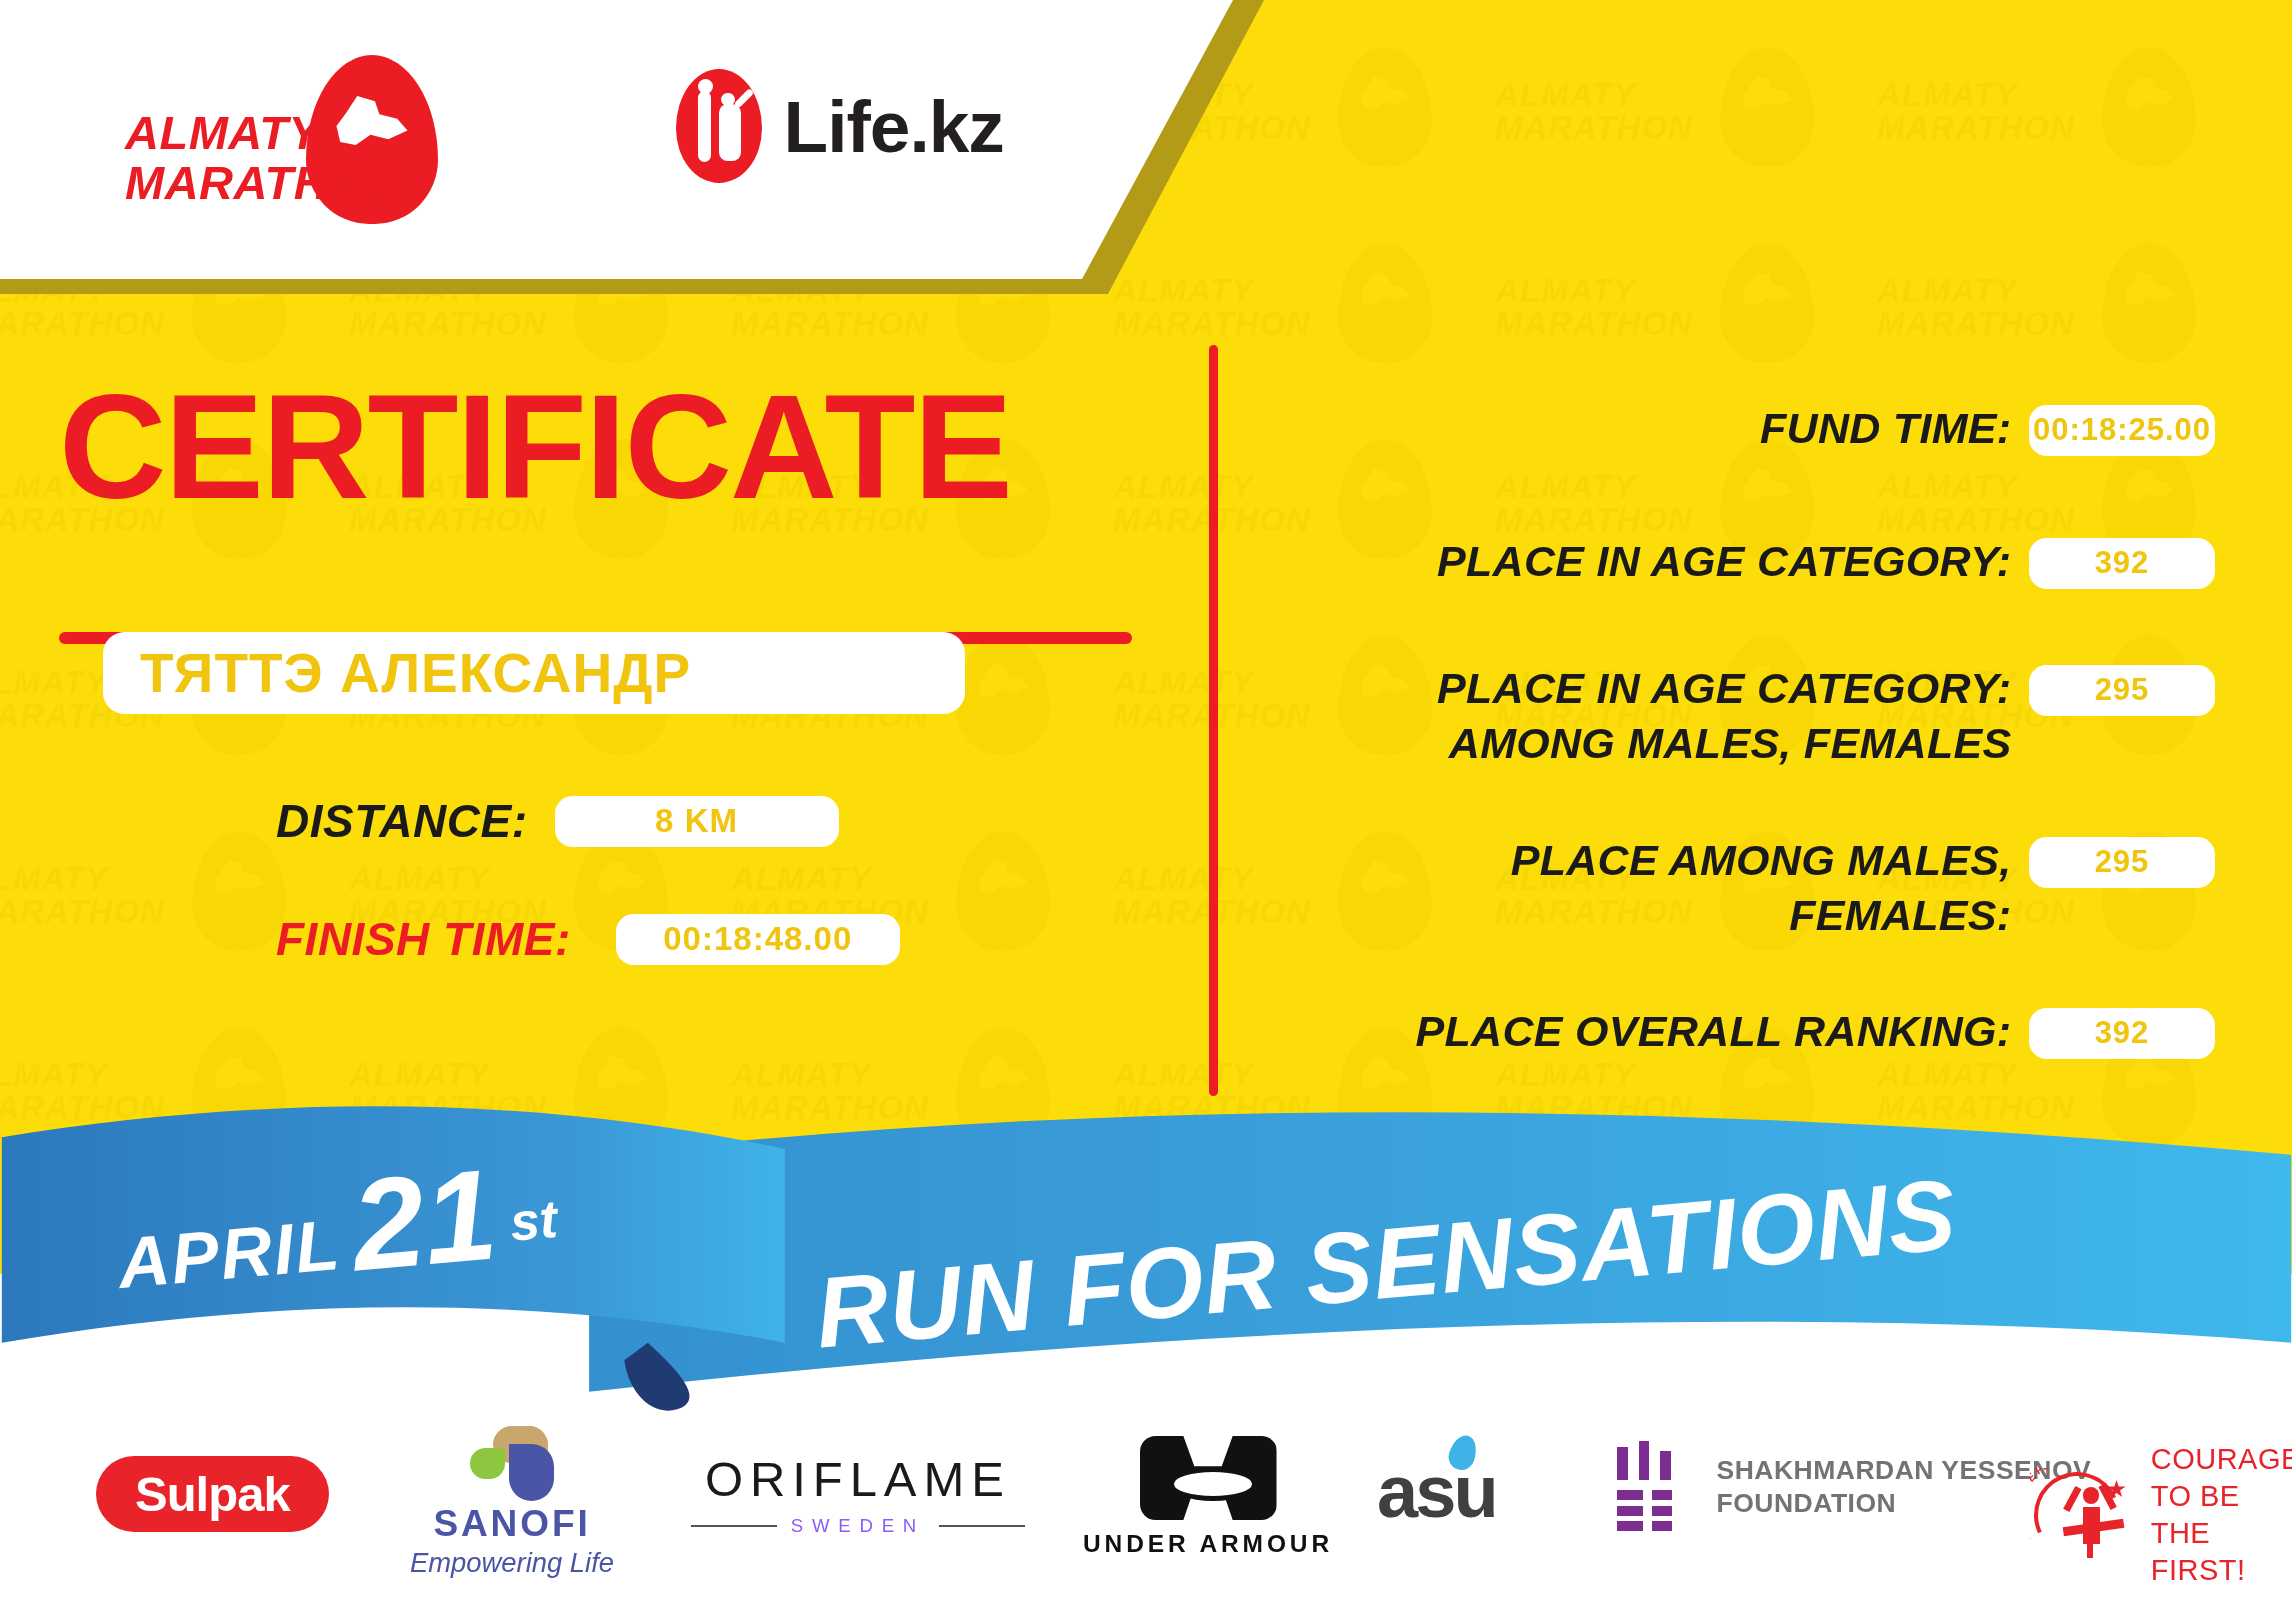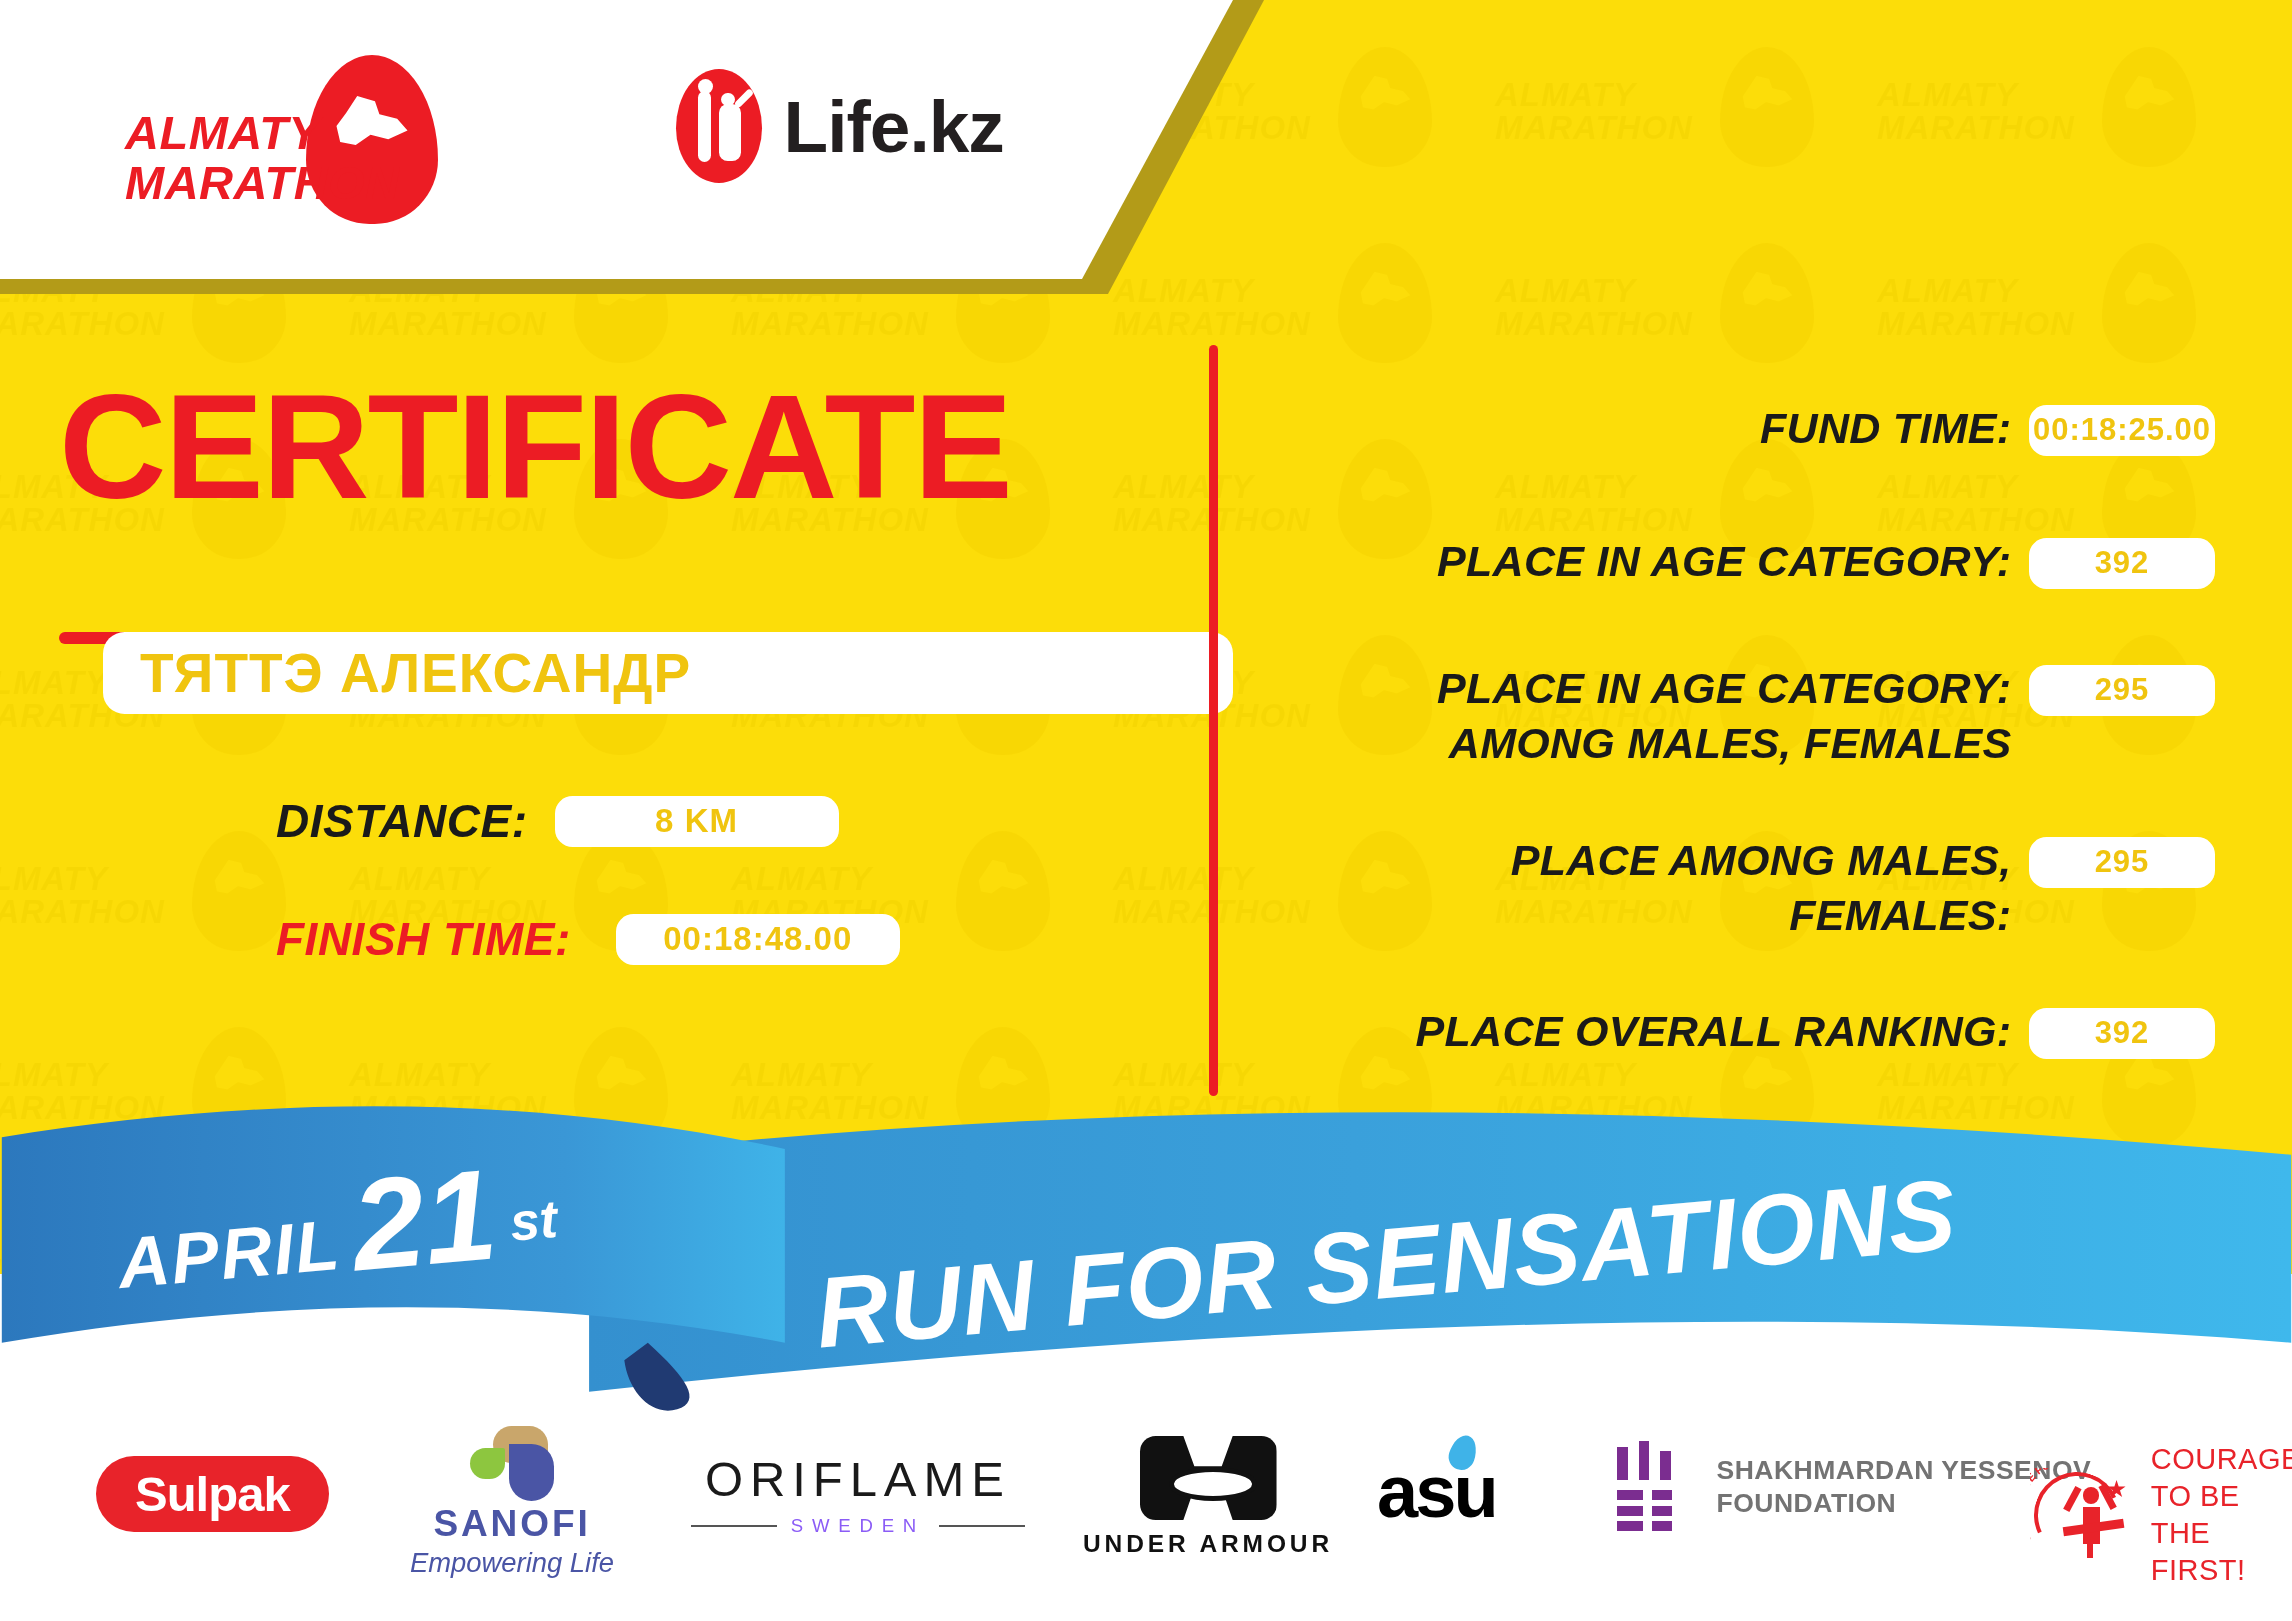--- a/index.html
+++ b/index.html
@@ -93,21 +93,21 @@
   .title-cert{
     position:absolute;left:59px;top:372px;
     font-size:149px;line-height:149px;font-weight:bold;color:#EC1C24;
     letter-spacing:-2px;
   }
   .title-rule{
     position:absolute;left:59px;top:632px;width:1073px;height:11.8px;
     background:#EC1C24;border-radius:5.9px;
   }
   .name-box{
-    position:absolute;left:103px;top:632px;width:1130px;height:82px;
+    position:absolute;left:103px;top:632px;width:862px;height:82px;
     background:#ffffff;border-radius:21.6px;display:flex;align-items:center;
   }
   .name-val{
     margin-left:37px;color:#F0C40F;font-size:55px;font-weight:bold;
     letter-spacing:1px;white-space:nowrap;
   }
 
   .row-left{position:absolute;display:flex;align-items:center;}
   .row-left .lbl{
     font-size:46px;font-weight:bold;font-style:italic;color:#1A1A1A;
@@ -212,21 +212,21 @@
   }
   .ua-mark .ue{
     position:absolute;left:29px;top:31px;width:78px;height:23.5px;
     border:5.9px solid #111;border-radius:50%;background:#fff;
   }
   .ua-name{color:#111;font-size:24.5px;font-weight:bold;letter-spacing:3.9px;margin-top:9.8px;}
 
   
   #sp-asu{left:1377px;top:1449px;}
   .asu-wrap{position:relative;}
-  .asu-txt{color:#000000;font-size:74px;font-weight:bold;letter-spacing:-2.9px;}
+  .asu-txt{color:#404040;font-size:74px;font-weight:bold;letter-spacing:-2.9px;}
   .asu-drop{position:absolute;left:73px;top:-13.7px;width:25.5px;height:35px;
     background:#3FB3E8;border-radius:50% 50% 50% 50%/62% 62% 38% 38%;transform:rotate(18deg);}
 
   
   #sp-yes{left:1617px;top:1441px;gap:25.5px;align-items:center;}
   .yes-mark{position:relative;width:74px;height:92px;}
   .yes-mark i{position:absolute;background:#7B2D90;display:block;}
   .yes-name{color:#737373;font-size:26.5px;font-weight:bold;line-height:33px;letter-spacing:0.5px;}
 
   

